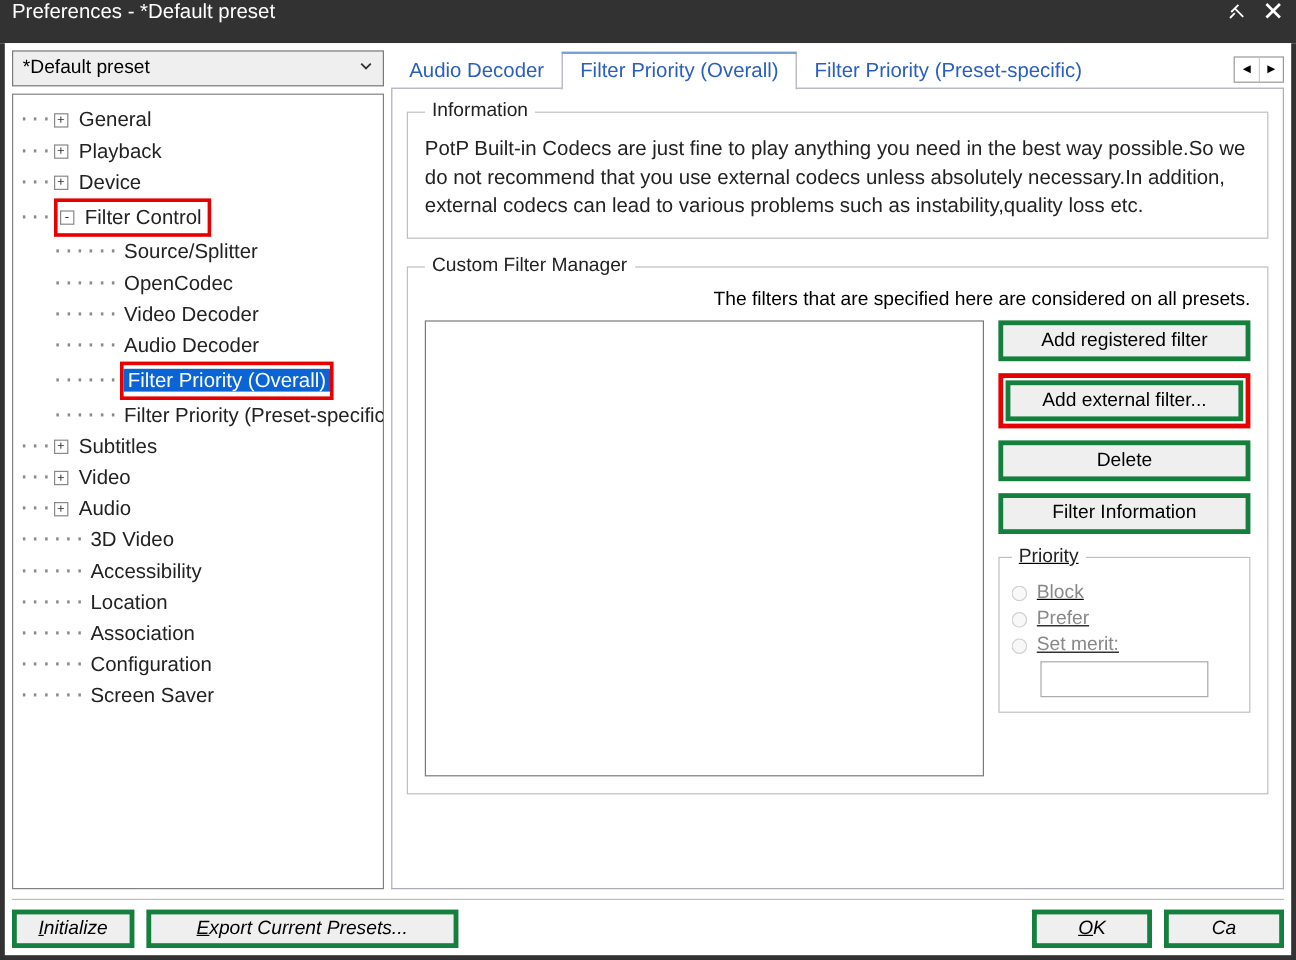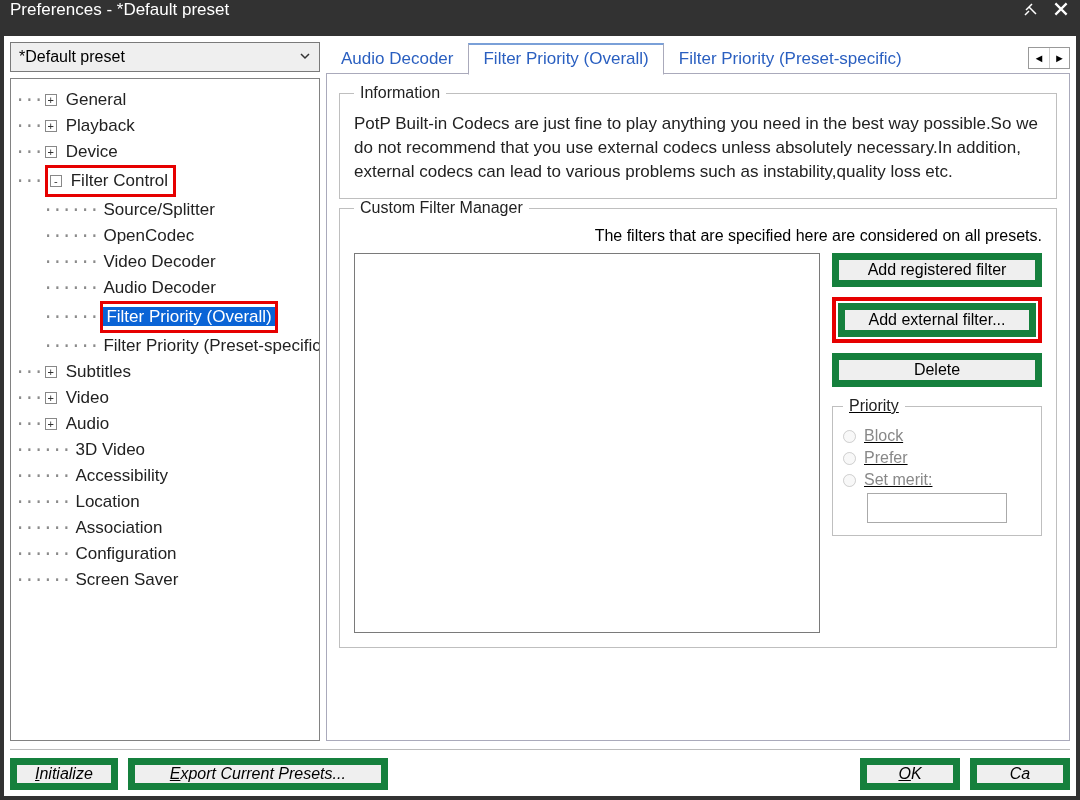--- a/index.html
+++ b/index.html
@@ -32,28 +32,28 @@
 .tabs-row { display: flex; align-items: center; height: 32px; border-bottom: 1px solid #aab; }
 .tab { padding: 4px 14px; font-size: 17px; color: #1859c5; border: 1px solid transparent; border-bottom: none; cursor: pointer; position: relative; top: 1px; height: 32px; display: flex; align-items: center; }
 .tab.inactive { color: #2a5fc0; }
 .tab.active { color: #2a5fc0; border: 1px solid #aab; border-bottom: 1px solid #fff; background: #fff; border-top: 2px solid #7aa0d8; }
 .tab-nav { margin-left: auto; display: flex; border: 1px solid #999; }
 .tab-nav span { width: 20px; height: 20px; display: inline-flex; align-items: center; justify-content: center; font-size: 11px; cursor: pointer; border-left: 1px solid #ccc; }
 .tab-nav span:first-child { border-left: none; }
 
 .tab-content { border: 1px solid #aab; border-top: none; flex: 1; padding: 10px 12px 14px 12px; overflow: auto; }
 
-fieldset { border: 1px solid #bfbfbf; padding: 10px 14px 14px 14px; font-size: 16px; }
+fieldset { border: 1px solid #bfbfbf; padding: 10px 14px 14px 14px; margin-bottom: 14px; font-size: 16px; }
 legend { padding: 0 6px; font-size: 16px; color: #222; }
 .info-text { font-size: 17px; line-height: 24px; color: #222; }
 
 .cfm-row { display: flex; gap: 12px; }
 .filter-list { flex: 1; border: 1px solid #7a7a7a; background: #fff; min-height: 380px; }
 .cfm-controls { width: 210px; display: flex; flex-direction: column; gap: 10px; }
-.btn { border: 7px solid #15803d; background: #efefef; height: 34px; font-size: 16px; display: flex; align-items: center; justify-content: center; cursor: pointer; }
+.btn { border: 4px solid #15803d; background: #efefef; height: 34px; font-size: 16px; display: flex; align-items: center; justify-content: center; cursor: pointer; }
 .btn-row { display: flex; gap: 10px; }
 .btn-row .btn { flex: 1; }
 .hl-red-box { border: 4px solid #e60000; padding: 2px; }
 .hl-red-box .btn { height: 34px; }
 
 .priority-box { border: 1px solid #bfbfbf; padding: 8px 10px 12px 10px; text-decoration: underline; }
 .radio-row { display: flex; align-items: center; gap: 8px; font-size: 16px; color: #888; margin: 4px 0; }
 .radio-row input { accent-color: #888; }
 .merit-input { border: 1px solid #aaa; height: 30px; width: 140px; margin-left: 24px; }
 
@@ -247,20 +247,21 @@
           <legend>Custom Filter Manager</legend>
           <div class="cfm-desc">The filters that are specified here are considered on all presets.</div>
           <div class="cfm-row">
             <div class="filter-list"></div>
             <div class="cfm-controls">
               <div class="btn">Add registered filter</div>
               <div class="hl-red-box">
                 <div class="btn">Add external filter...</div>
               </div>
               <div class="btn">Delete</div>
+              <div class="btn">Filter Information</div>
               <fieldset class="priority-box">
                 <legend>Priority</legend>
                 <label class="radio-row">
                     <input type="radio" disabled="" style="">
                     <span>Block</span>
                   </label>
                 <label class="radio-row">
                     <input type="radio" disabled="" style="">
                     <span>Prefer</span>
                   </label>

